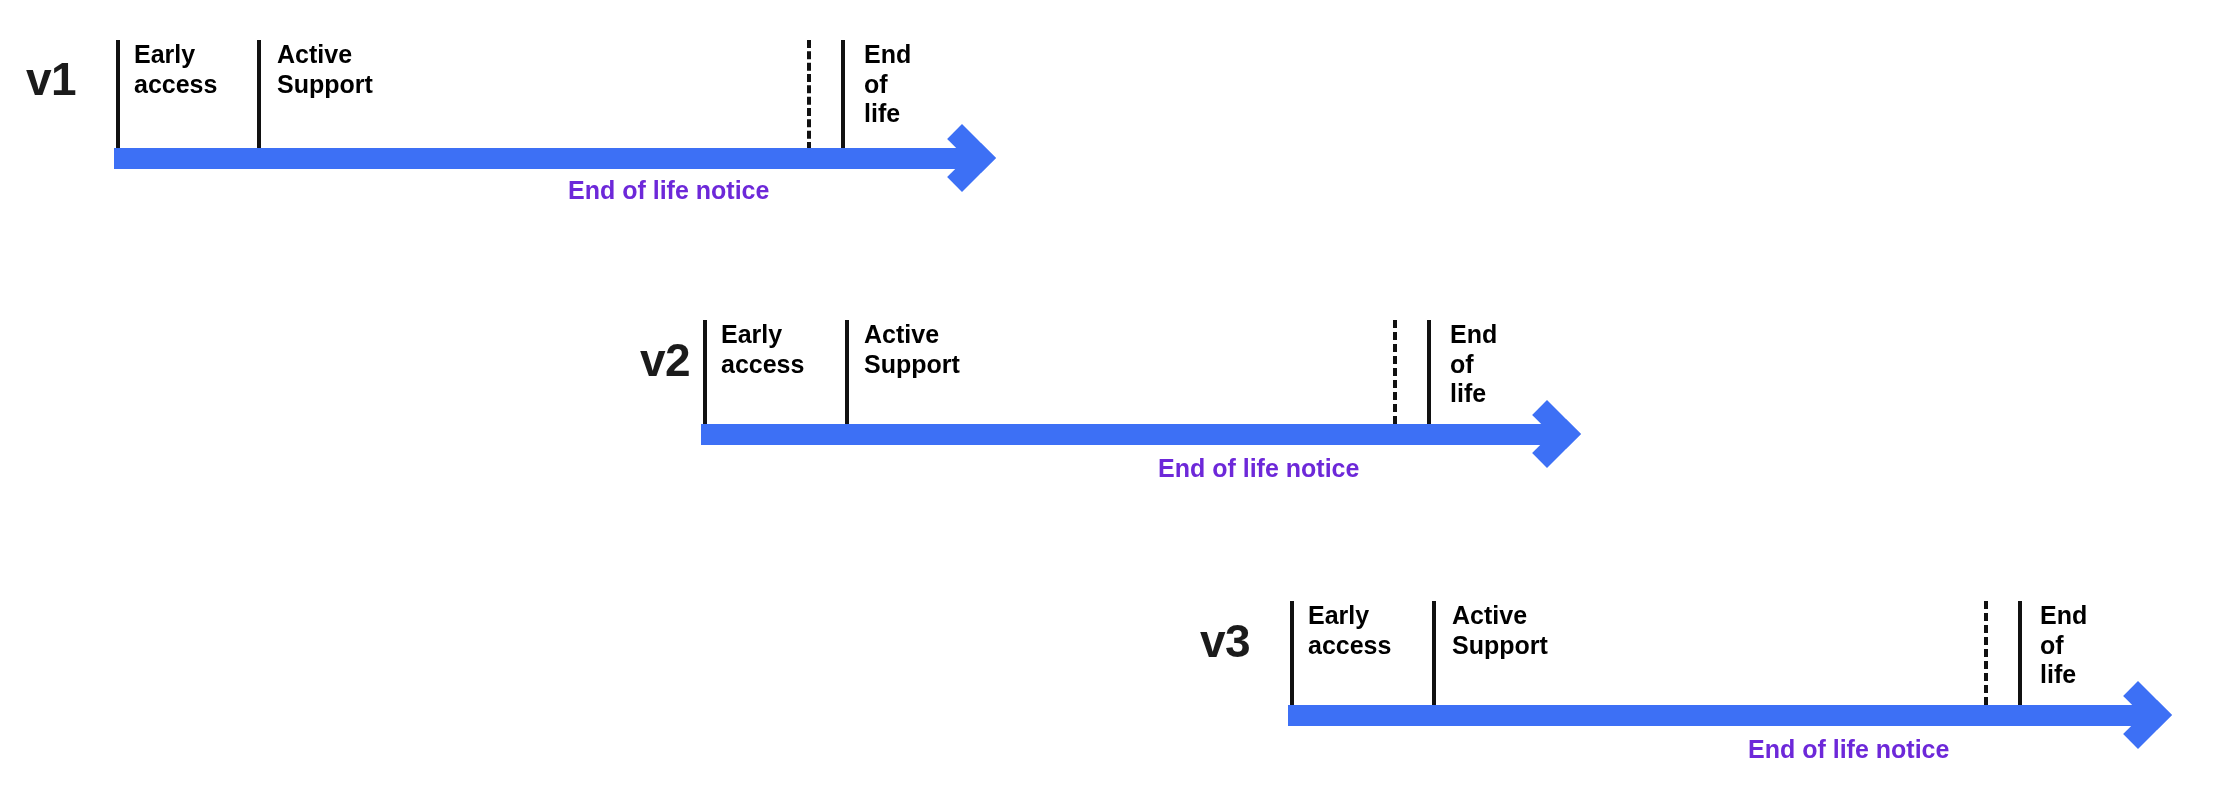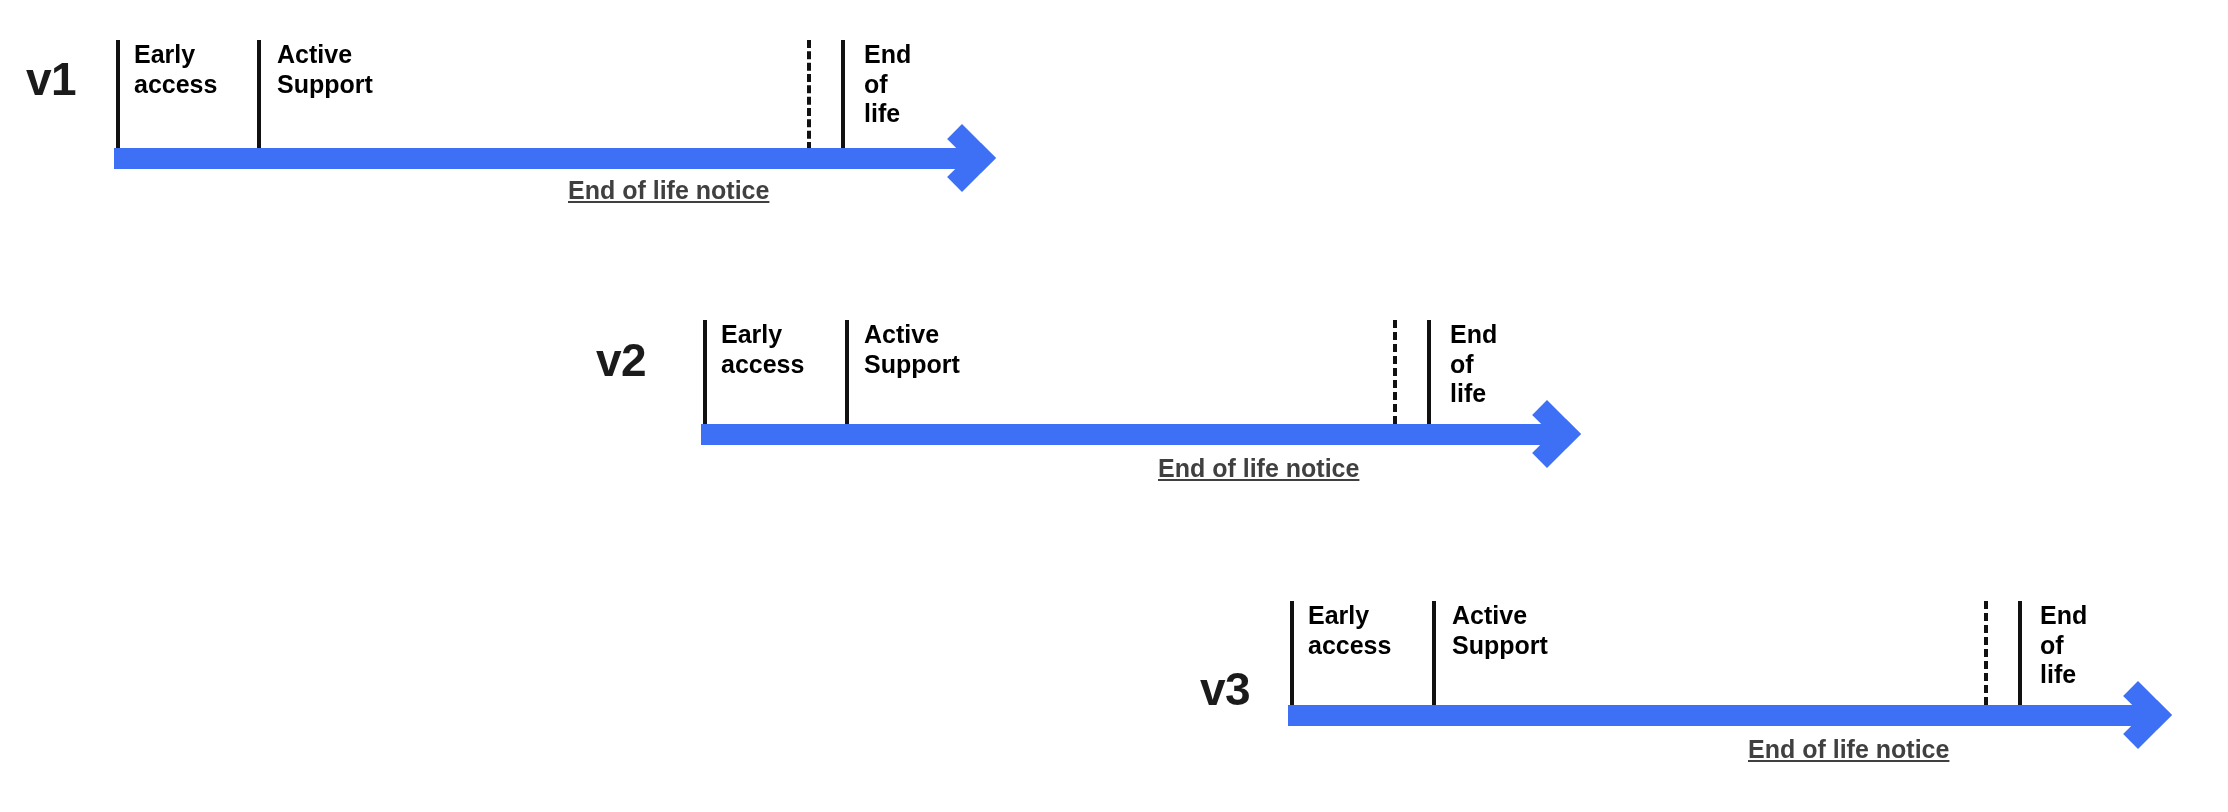--- a/index.html
+++ b/index.html
@@ -83,24 +83,23 @@
     transform: rotate(45deg);
     transform-origin: center;
     box-sizing: border-box;
   }
 
   
   .bar-caption {
     position: absolute;
     font-size: 25px;
     font-weight: 700;
-    color: #404040;
+    color: #6d28d9;
     line-height: 1;
     white-space: nowrap;
-    text-decoration: underline;
   }
 </style>
 </head>
 <body>
 
 <div id="canvas">
     <div class="timeline-row">
       <div class="version-label" style="left: 26px; top: 56px;">v1</div>
       <div class="phase-tick" style="left: 116px; top: 40px; height: 110px;"></div>
       <div class="phase-label" style="left: 134px; top: 40px;">Early
@@ -110,37 +109,37 @@
       <div class="phase-tick" style="left: 841px; top: 40px; height: 110px;"></div>
       <div class="phase-label" style="left: 864px; top: 40px;">End of life</div>
       <div class="notice-tick" style="left: 807px; top: 40px; height: 110px;"></div>
       <div class="bar-shaft" style="left: 114px; top: 148px; width: 864px;"></div>
       <div class="bar-head" style="left: 962px; top: 158px;">
         <div class="chev" style="left: -24px; top: -24px;"></div>
       </div>
       <div class="bar-caption" style="left: 568px; top: 178px;">End of life notice</div>
     </div>
     <div class="timeline-row">
-      <div class="version-label" style="left: 596px; top: 337px;">v2</div>
+      <div class="version-label" style="left: 640px; top: 337px;">v2</div>
       <div class="phase-tick" style="left: 703px; top: 320px; height: 104px;"></div>
       <div class="phase-label" style="left: 721px; top: 320px;">Early
 access</div>
       <div class="phase-tick" style="left: 845px; top: 320px; height: 104px;"></div>
       <div class="phase-label" style="left: 864px; top: 320px;">Active Support</div>
       <div class="phase-tick" style="left: 1427px; top: 320px; height: 104px;"></div>
       <div class="phase-label" style="left: 1450px; top: 320px;">End of life</div>
       <div class="notice-tick" style="left: 1393px; top: 320px; height: 104px;"></div>
       <div class="bar-shaft" style="left: 701px; top: 424px; width: 862px;"></div>
       <div class="bar-head" style="left: 1547px; top: 434px;">
         <div class="chev" style="left: -24px; top: -24px;"></div>
       </div>
       <div class="bar-caption" style="left: 1158px; top: 456px;">End of life notice</div>
     </div>
     <div class="timeline-row">
-      <div class="version-label" style="left: 1200px; top: 618px; margin-top: 48px;">v3</div>
+      <div class="version-label" style="left: 1200px; top: 618px;">v3</div>
       <div class="phase-tick" style="left: 1290px; top: 601px; height: 104px;"></div>
       <div class="phase-label" style="left: 1308px; top: 601px;">Early
 access</div>
       <div class="phase-tick" style="left: 1432px; top: 601px; height: 104px;"></div>
       <div class="phase-label" style="left: 1452px; top: 601px;">Active Support</div>
       <div class="phase-tick" style="left: 2018px; top: 601px; height: 104px;"></div>
       <div class="phase-label" style="left: 2040px; top: 601px;">End of life</div>
       <div class="notice-tick" style="left: 1984px; top: 601px; height: 104px;"></div>
       <div class="bar-shaft" style="left: 1288px; top: 705px; width: 866px;"></div>
       <div class="bar-head" style="left: 2138px; top: 715px;">

